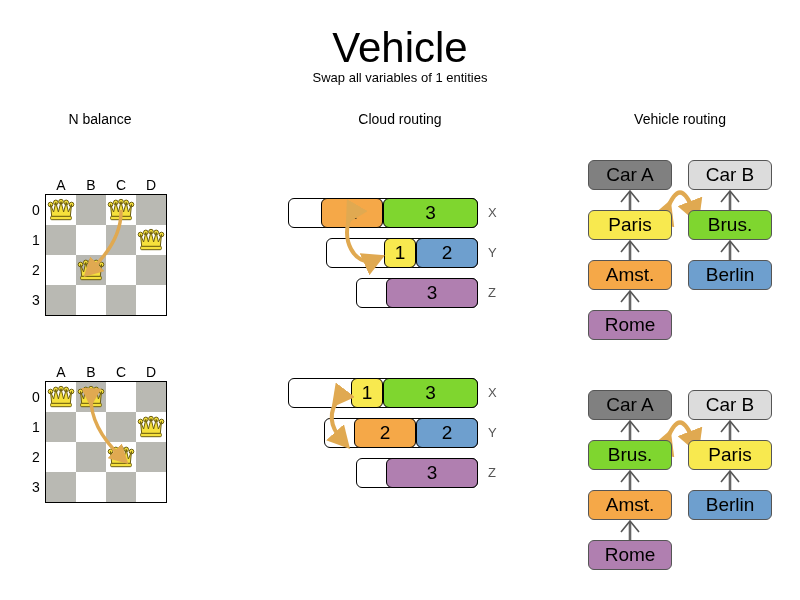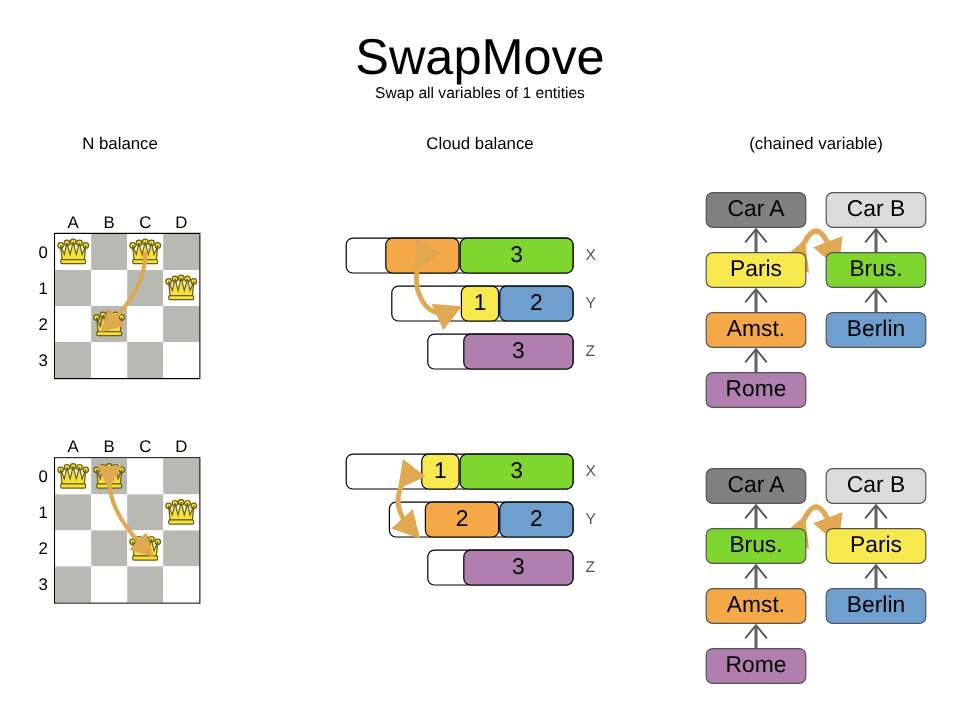--- a/index.html
+++ b/index.html
@@ -65,27 +65,27 @@
   }
 
   
   .swaparrow{position:absolute;pointer-events:none;}
 </style>
 </head>
 <body>
 
 <div class="stage">
 
-  <div class="title">SwapMove</div>
+  <div class="title">Vehicle</div>
   <div class="subtitle">Swap all variables of 1 entities</div>
 
   <div class="colheader" id="hdr-nqueens">N balance</div>
-  <div class="colheader" id="hdr-cloud">Cloud balance</div>
+  <div class="colheader" id="hdr-cloud">Cloud routing</div>
   <div class="colheader" id="hdr-vrp">
-    <div>(chained variable)</div>
+    <div>Vehicle routing</div>
   </div>
 
   <div class="board-wrap" id="nq-before" style="left: 0px; top: 0px; width: 800px; height: 600px;">
       <div class="file-lbl" style="left: 46px; top: 177px;">A</div>
       <div class="file-lbl" style="left: 76px; top: 177px;">B</div>
       <div class="file-lbl" style="left: 106px; top: 177px;">C</div>
       <div class="file-lbl" style="left: 136px; top: 177px;">D</div>
       <div class="rank-lbl" style="left: 29px; top: 195px;">0</div>
       <div class="rank-lbl" style="left: 29px; top: 225px;">1</div>
       <div class="rank-lbl" style="left: 29px; top: 255px;">2</div>

